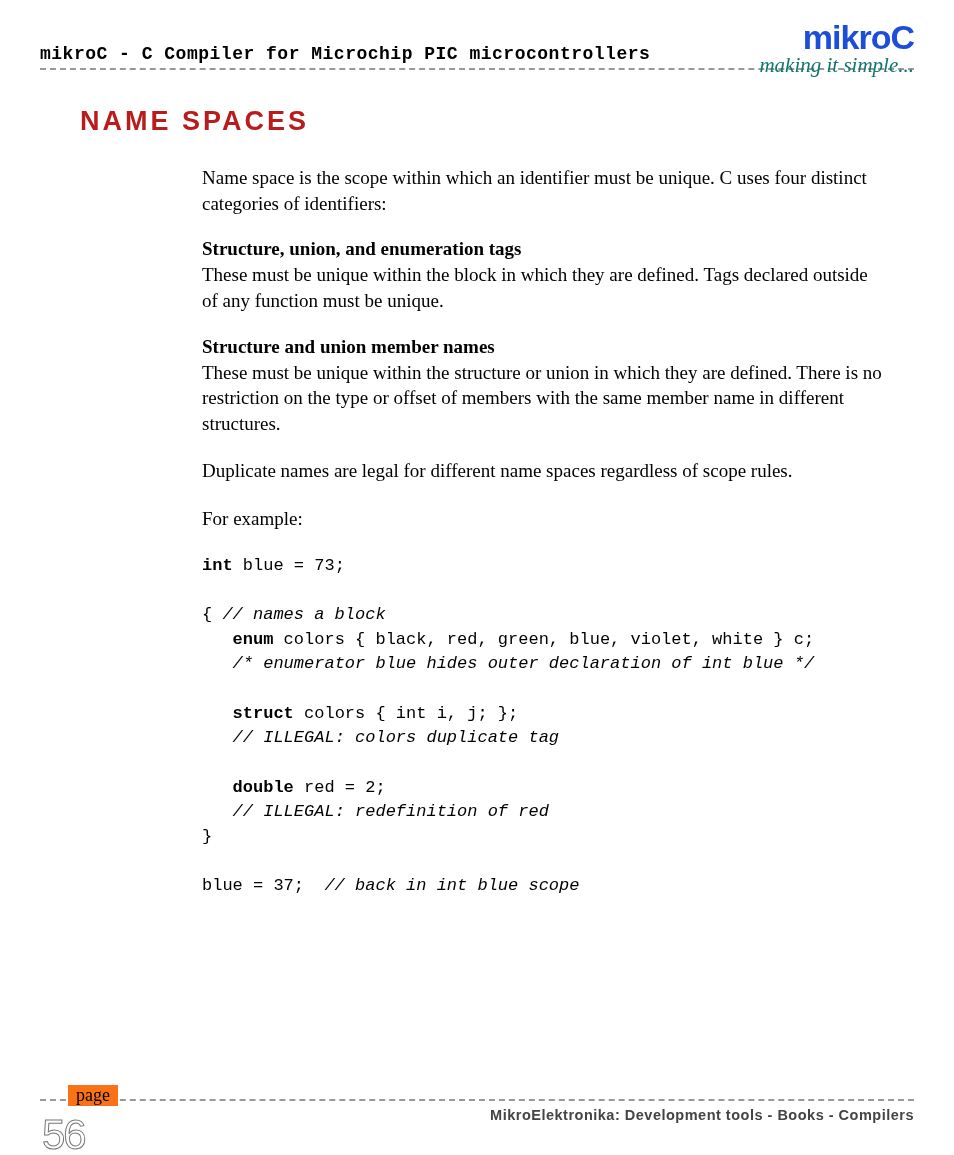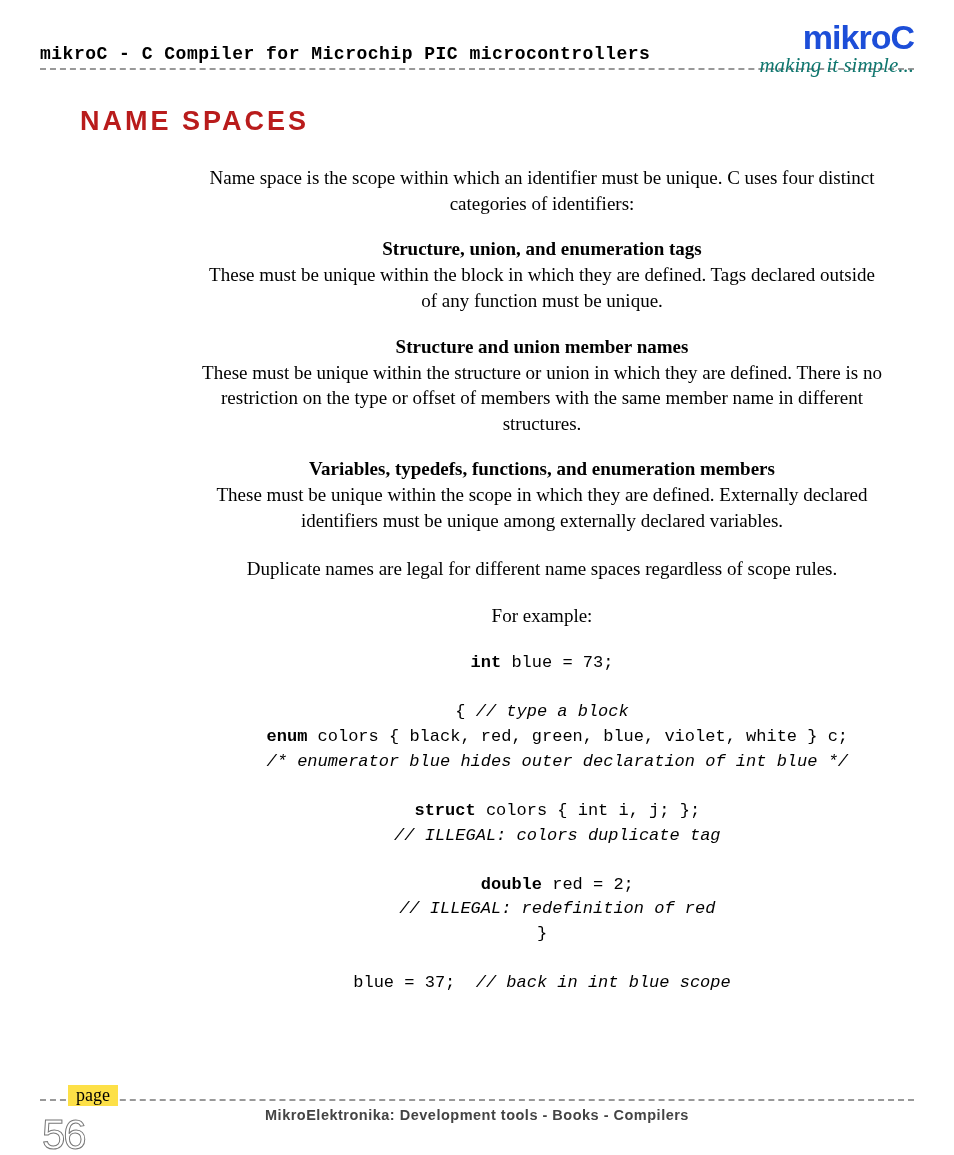--- a/index.html
+++ b/index.html
@@ -50,21 +50,20 @@
     font-family: Arial, Helvetica, sans-serif;
     font-weight: bold;
     color: #b91c1c;
     font-size: 27px;
     letter-spacing: 3px;
     margin: 36px 0 28px 40px;
   }
   .content {
     margin-left: 162px;
     margin-right: 32px;
-    text-align: center;
   }
   .para { margin-bottom: 22px; line-height: 1.35; }
   .subhead {
     font-weight: bold;
     margin-bottom: 2px;
   }
   .subtext { margin-bottom: 22px; line-height: 1.35; }
   pre.code {
     font-family: "Courier New", Courier, monospace;
     font-size: 17px;
@@ -78,31 +77,31 @@
     position: absolute;
     left: 40px;
     right: 40px;
     bottom: 32px;
   }
   .bottom-rule { margin-bottom: 6px; }
   .page-label {
     position: absolute;
     top: -14px;
     left: 28px;
-    background: #fde047;
+    background: #f97316;
     padding: 0 8px;
     font-family: "Times New Roman", serif;
     font-size: 18px;
   }
   .footer-text {
     font-family: "Trebuchet MS", Arial, sans-serif;
     font-weight: bold;
     font-size: 14.5px;
     letter-spacing: 0.5px;
-    text-align: center;
+    text-align: right;
     color: #444;
     margin-top: 6px;
   }
   .page-number {
     position: absolute;
     left: 2px;
     top: 12px;
     font-family: Arial, sans-serif;
     font-size: 42px;
     color: #888;
@@ -131,31 +130,27 @@
   <div>
     <div class="subhead">Structure, union, and enumeration tags</div>
     <div class="subtext">These must be unique within the block in which they are defined. Tags declared outside of any function must be unique.</div>
   </div>
 
   <div>
     <div class="subhead">Structure and union member names</div>
     <div class="subtext">These must be unique within the structure or union in which they are defined. There is no restriction on the type or offset of members with the same member name in different structures.</div>
   </div>
 
-  <div>
-    <div class="subhead">Variables, typedefs, functions, and enumeration members</div>
-    <div class="subtext">These must be unique within the scope in which they are defined. Externally declared identifiers must be unique among externally declared variables.</div>
-  </div>
 
   <p class="para">Duplicate names are legal for different name spaces regardless of scope rules.</p>
   <p class="para">For example:</p>
 
 <pre class="code"><span class="mono-b">int</span><span> blue = 73;</span>
 <span></span>
-<span>{ </span><span class="mono-i">// type a block</span>
+<span>{ </span><span class="mono-i">// names a block</span>
 <span class="mono-b">   enum</span><span> colors { black, red, green, blue, violet, white } c;</span>
 <span class="mono-i">   /* enumerator blue hides outer declaration of int blue */</span>
 <span></span>
 <span class="mono-b">   struct</span><span> colors { int i, j; };</span>
 <span class="mono-i">   // ILLEGAL: colors duplicate tag</span>
 <span></span>
 <span class="mono-b">   double</span><span> red = 2;</span>
 <span class="mono-i">   // ILLEGAL: redefinition of red</span>
 <span>}</span>
 <span></span>

